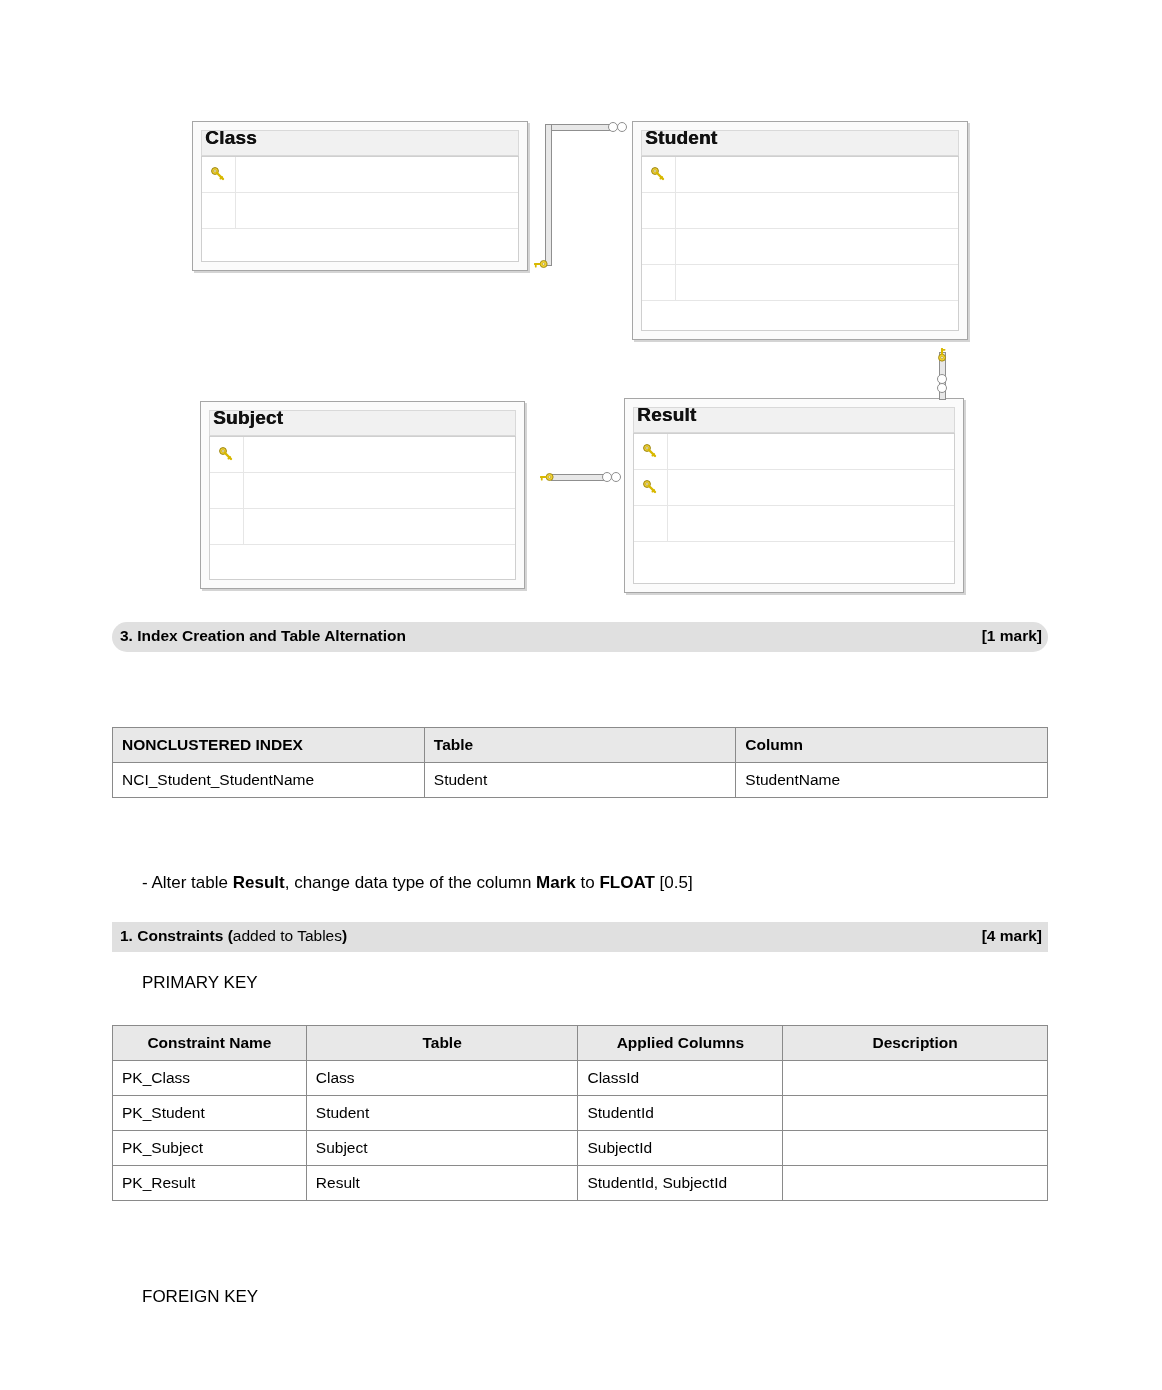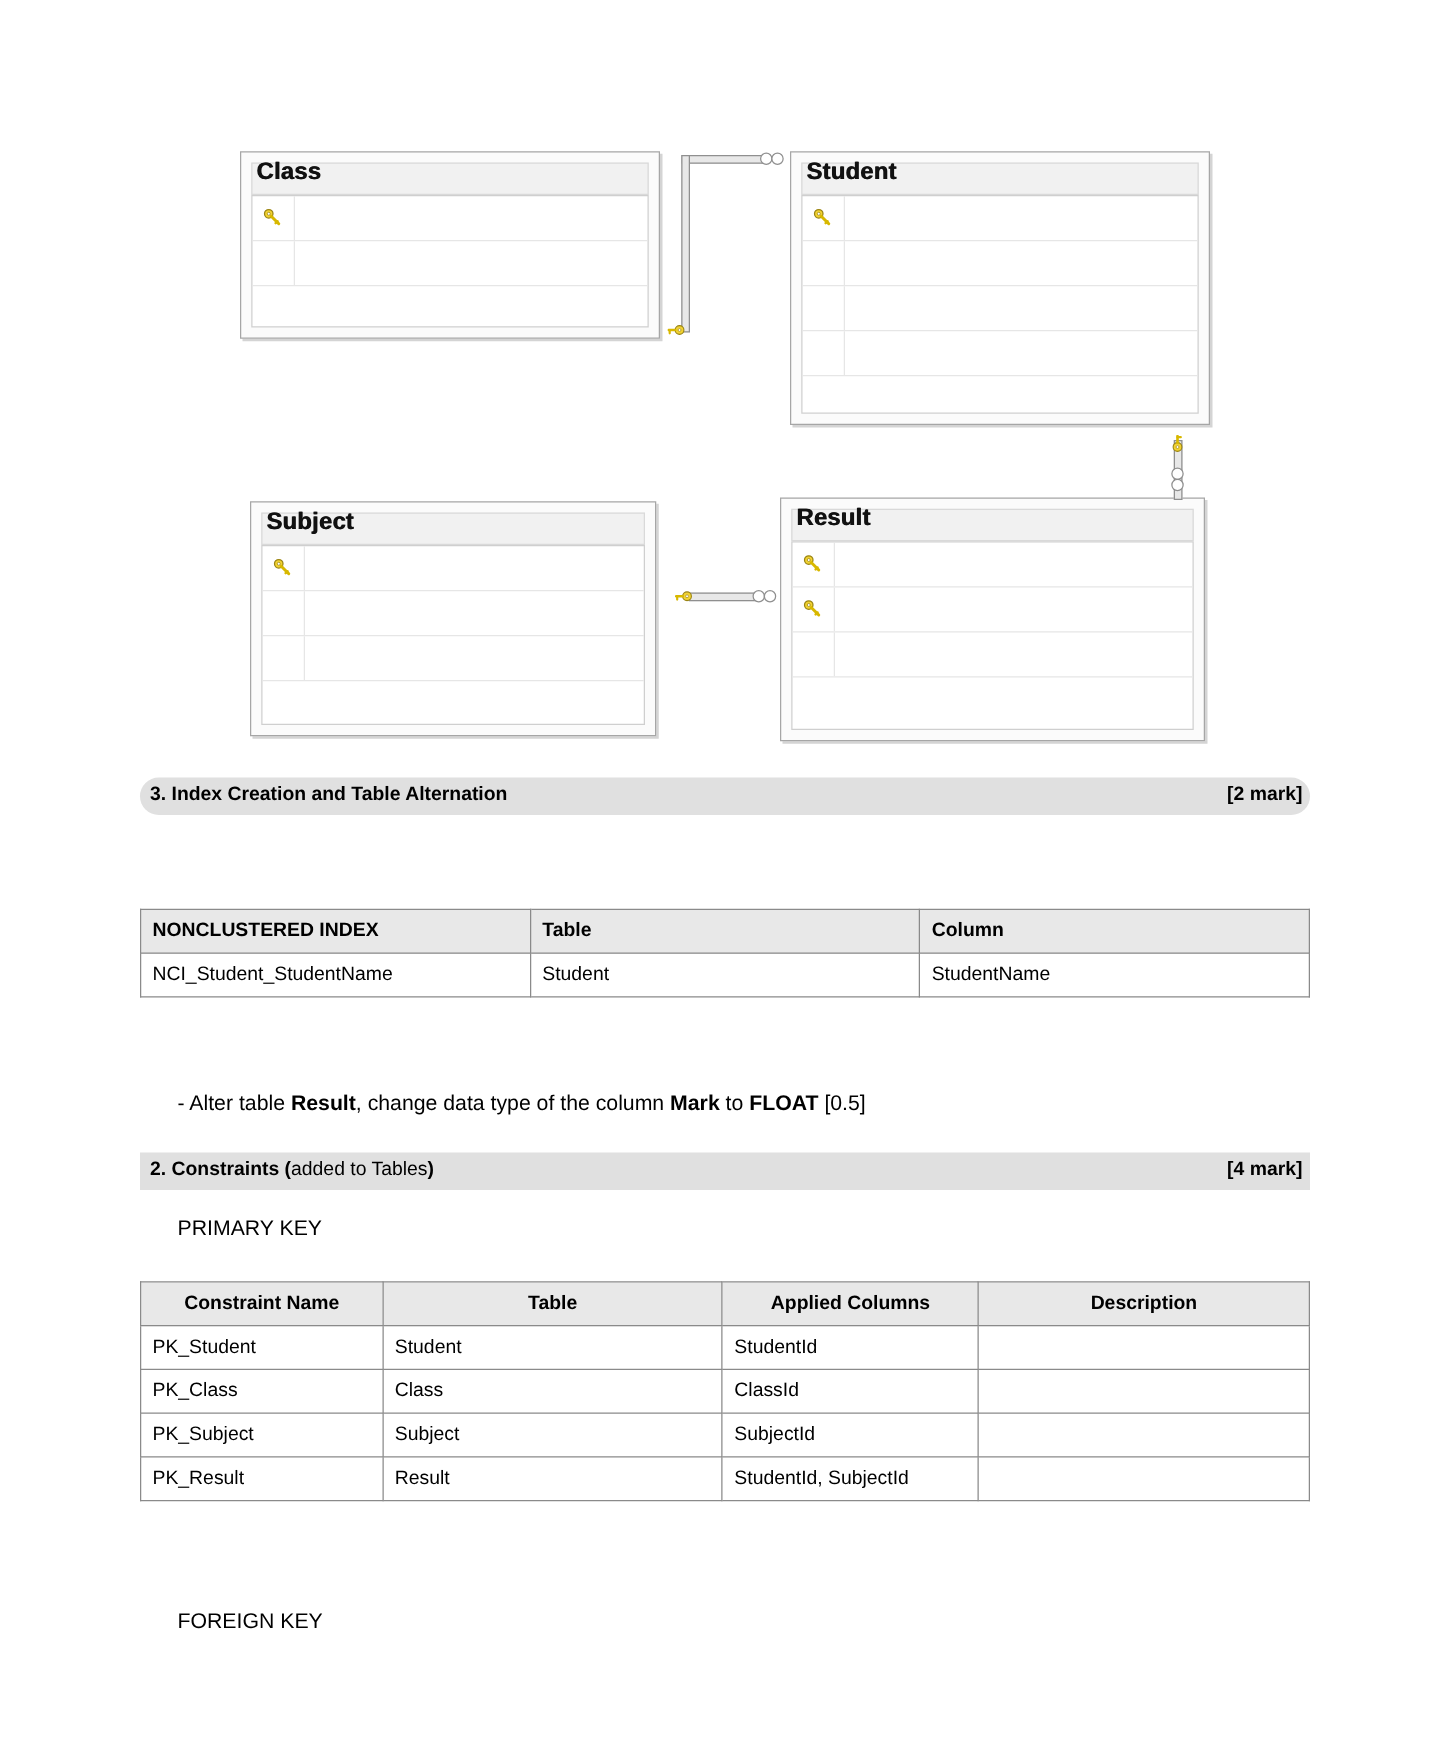--- a/index.html
+++ b/index.html
@@ -296,21 +296,21 @@
   <svg class="ckey" style="left:540px; top:470px;" viewBox="0 0 16 16">
     <circle cx="11" cy="8" r="4" fill="#f2d230" stroke="#9a8412" stroke-width="1"></circle>
     <circle cx="11" cy="8" r="1.3" fill="#ffffff" stroke="#9a8412" stroke-width="0.6"></circle>
     <path d="M7 8 L1 8" stroke="#d8b800" stroke-width="2.4" stroke-linecap="round"></path>
     <path d="M2 8 L2 11" stroke="#d8b800" stroke-width="2" stroke-linecap="round"></path>
   </svg>
 </div>
 
 <div class="section-bar" style="top:622px;border-radius:15px;">
   <span class="left">3. Index Creation and Table Alternation</span>
-  <span class="right">[2 mark]</span>
+  <span class="right">[1 mark]</span>
 </div>
 
 <table class="doc" style="left:112px; top:727px; width:936px;">
   <colgroup>
     <col style="width:312px;">
       <col style="width:312px;">
       <col style="width:312px;">
   </colgroup>
   <thead>
     <tr>
@@ -326,21 +326,21 @@
       <td>StudentName</td>
     </tr>
   </tbody>
 </table>
 
 <div class="para" style="top:872px;">
   <span>- Alter table </span><b>Result</b><span>, change data type of the column </span><b>Mark</b><span> to </span><b>FLOAT</b><span> [0.5]</span>
 </div>
 
 <div class="section-bar" style="top:922px;">
-  <span class="left"><span>2.  Constraints  (</span><span style="font-weight:normal;">added to Tables</span><span>)</span></span>
+  <span class="left"><span>1.  Constraints  (</span><span style="font-weight:normal;">added to Tables</span><span>)</span></span>
   <span class="right">[4 mark]</span>
 </div>
 
 <div class="para" style="top:972px;">PRIMARY KEY</div>
 
 <table class="doc centerhead" style="left:112px; top:1025px; width:936px;padding-left:29px;">
   <colgroup>
     <col style="width:194px;">
       <col style="width:272px;">
       <col style="width:205px;">
@@ -349,32 +349,32 @@
   <thead>
     <tr>
       <th class="first">Constraint Name</th>
       <th>Table</th>
       <th>Applied Columns</th>
       <th>Description</th>
     </tr>
   </thead>
   <tbody>
     <tr>
+      <td>PK_Class</td>
+      <td>Class</td>
+      <td>ClassId</td>
+      <td></td>
+    </tr>
+    <tr>
       <td>PK_Student</td>
       <td>Student</td>
       <td>StudentId</td>
       <td></td>
     </tr>
     <tr>
-      <td>PK_Class</td>
-      <td>Class</td>
-      <td>ClassId</td>
-      <td></td>
-    </tr>
-    <tr>
       <td>PK_Subject</td>
       <td>Subject</td>
       <td>SubjectId</td>
       <td></td>
     </tr>
     <tr>
       <td>PK_Result</td>
       <td>Result</td>
       <td>StudentId, SubjectId</td>
       <td></td>

